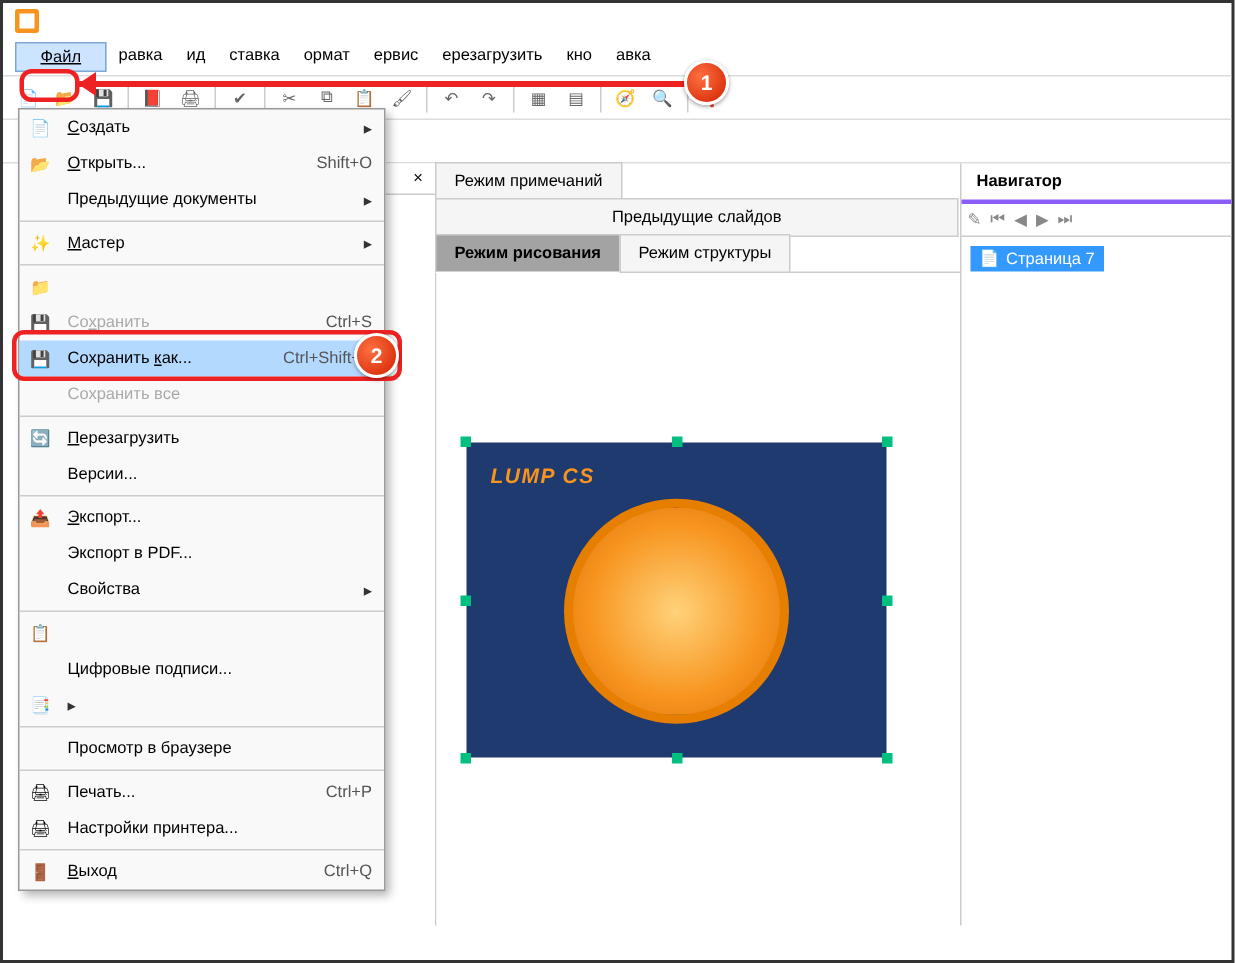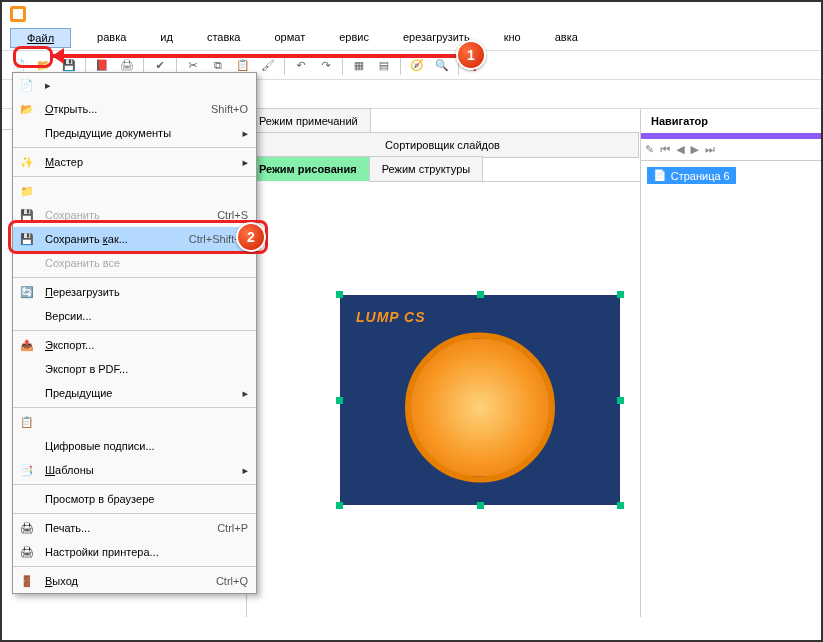--- a/index.html
+++ b/index.html
@@ -1,42 +1,42 @@
 <!DOCTYPE html>
 <html><head>
 <meta charset="utf-8">
 <style>
 * { box-sizing: border-box; margin: 0; padding: 0; font-family: Tahoma, Arial, sans-serif; font-size: 11px; }
 body { background: #fff; width: 823px; height: 642px; position: relative; overflow: hidden; border: 2px solid #333; }
 .titlebar { display: flex; align-items: center; padding: 4px 8px; gap: 6px; }
 .titlebar .icon { width: 16px; height: 16px; display: inline-flex; align-items: center; justify-content: center; }
-.menubar { display: flex; padding: 2px 8px; gap: 18px; border-bottom: 1px solid #ddd; }
+.menubar { display: flex; padding: 2px 8px; gap: 0; border-bottom: 1px solid #ddd; }
 .menubar span { padding: 3px 8px; }
 .menubar .active { background: #cce4ff; border: 1px solid #7da8d4; }
 .menubar .u { text-decoration: underline; }
 .toolbar { display: flex; padding: 3px 6px; gap: 3px; border-bottom: 1px solid #ddd; align-items: center; }
 .tbtn { width: 22px; height: 22px; border: 1px solid transparent; display: flex; align-items: center; justify-content: center; color: #666; }
 .sep { width: 1px; height: 20px; background: #ccc; margin: 0 2px; }
-.main { display: flex; height: calc(100% - 130px); }
+.main { display: flex; height: calc(100% - 130px); padding-left: 44px; }
 .slides-panel { width: 245px; border-right: 1px solid #ccc; background: #fff; }
 .slides-header { padding: 4px 8px; border-bottom: 1px solid #ccc; display: flex; justify-content: space-between; }
 .slides-body { padding: 10px; }
 .thumb-wrap { border: 1px solid #999; width: 130px; height: 240px; padding: 4px; background: #fff; position: relative; }
 .thumb { width: 100%; height: 100%; background: #1e3a6e; position: relative; }
 .center-panel { flex: 1; display: flex; flex-direction: column; border-right: 1px solid #ccc; }
 .tabs { display: flex; flex-wrap: wrap; border-bottom: 1px solid #ccc; }
 .tab { padding: 6px 12px; border: 1px solid #ccc; margin: -1px 0 -1px -1px; background: #f5f5f5; }
-.tab.active { background: #86efac; font-weight: bold; border-bottom: 1px solid #fff; }
-.canvas { flex: 1; background: #fff; display: flex; align-items: center; justify-content: flex-end; padding: 20px; }
+.tab.active { background: #a3a3a3; font-weight: bold; border-bottom: 1px solid #fff; }
+.canvas { flex: 1; background: #fff; display: flex; align-items: center; justify-content: flex-start; padding: 20px; }
 .slide { width: 280px; height: 210px; background: #1e3a6e; position: relative; }
 .slide .logo { position: absolute; top: 14px; left: 16px; color: #f7941e; font-weight: bold; font-style: italic; font-size: 14px; letter-spacing: 1px; }
 .orange { position: absolute; top: 50%; left: 50%; transform: translate(-50%, -45%); width: 150px; height: 150px; border-radius: 50%; background: radial-gradient(circle, #ffd27a 0%, #f7941e 60%, #d9700a 100%); border: 6px solid #e67e00; }
 .handle { position: absolute; width: 7px; height: 7px; background: #00c080; }
 .nav-panel { width: 180px; }
-.nav-header { padding: 6px 10px; border-bottom: 6px solid #8b5cf6; font-weight: bold; }
+.nav-header { padding: 6px 10px; border-bottom: 3px solid #8b5cf6; font-weight: bold; }
 .nav-toolbar { padding: 4px; border-bottom: 1px solid #ccc; display: flex; gap: 6px; color: #888; }
 .nav-tree { padding: 6px; }
 .nav-item { background: #3399ff; color: #fff; padding: 2px 6px; display: inline-flex; align-items: center; gap: 4px; }
 
 
 .dropdown { position: absolute; top: 70px; left: 10px; width: 245px; background: #f9f9f9; border: 1px solid #999; box-shadow: 3px 3px 6px rgba(0,0,0,0.3); z-index: 100; }
 .dd-item { display: flex; align-items: center; padding: 4px 8px 4px 4px; gap: 8px; }
 .dd-item .ic { width: 20px; height: 16px; display: flex; align-items: center; justify-content: center; }
 .dd-item .lbl { flex: 1; }
 .dd-item .u { text-decoration: underline; }
@@ -125,21 +125,21 @@
     <div class="slides-body">
       <div class="thumb-wrap">
         <div class="thumb"></div>
       </div>
     </div>
   </div>
 
   <div class="center-panel">
     <div class="tabs">
       <div class="tab">Режим примечаний</div>
-      <div class="tab" style="width:100%;text-align:center">Сортировщик слайдов</div>
+      <div class="tab" style="width:100%;text-align:center">Предыдущие слайдов</div>
       <div class="tab active">Режим рисования</div>
       <div class="tab">Режим структуры</div>
     </div>
     <div class="canvas">
       <div class="slide">
         <div class="logo">LUMP CS</div>
         <div class="orange"></div>
         <div class="handle" style="top:-4px;left:-4px"></div>
         <div class="handle" style="top:-4px;left:50%;margin-left:-3px"></div>
         <div class="handle" style="top:-4px;right:-4px"></div>
@@ -157,29 +157,30 @@
     <div class="nav-toolbar">
       <span>✎</span>
       <span>⏮</span>
       <span>◀</span>
       <span>▶</span>
       <span>⏭</span>
     </div>
     <div class="nav-tree">
       <div class="nav-item">
         <span>📄</span>
-        <span>Страница 6</span>
+        <span>Страница 7</span>
       </div>
     </div>
   </div>
 </div>
 
 <div class="dropdown">
   <div class="dd-item sub">
       <span class="ic">📄</span>
+      <span class="lbl"><span class="u">С</span>оздать</span>
     </div>
   <div class="dd-item">
       <span class="ic">📂</span>
       <span class="lbl"><span class="u">О</span>ткрыть...</span>
       <span class="sc">Shift+O</span>
     </div>
   <div class="dd-item sub">
       <span class="ic"></span>
       <span class="lbl">Предыдущие документы</span>
     </div>
@@ -219,33 +220,32 @@
   <div class="dd-item">
       <span class="ic">📤</span>
       <span class="lbl"><span class="u">Э</span>кспорт...</span>
     </div>
   <div class="dd-item">
       <span class="ic"></span>
       <span class="lbl">Экспорт в PDF...</span>
     </div>
   <div class="dd-item sub">
       <span class="ic"></span>
-      <span class="lbl">Предыдущие</span>
+      <span class="lbl">Свойства</span>
     </div>
   <div class="dd-sep"></div>
   <div class="dd-item">
       <span class="ic">📋</span>
     </div>
   <div class="dd-item">
       <span class="ic"></span>
       <span class="lbl">Цифровые подписи...</span>
     </div>
   <div class="dd-item sub">
       <span class="ic">📑</span>
-      <span class="lbl"><span class="u">Ш</span>аблоны</span>
     </div>
   <div class="dd-sep"></div>
   <div class="dd-item">
       <span class="ic"></span>
       <span class="lbl">Просмотр в браузере</span>
     </div>
   <div class="dd-sep"></div>
   <div class="dd-item">
       <span class="ic">🖨</span>
       <span class="lbl">Печать...</span>

